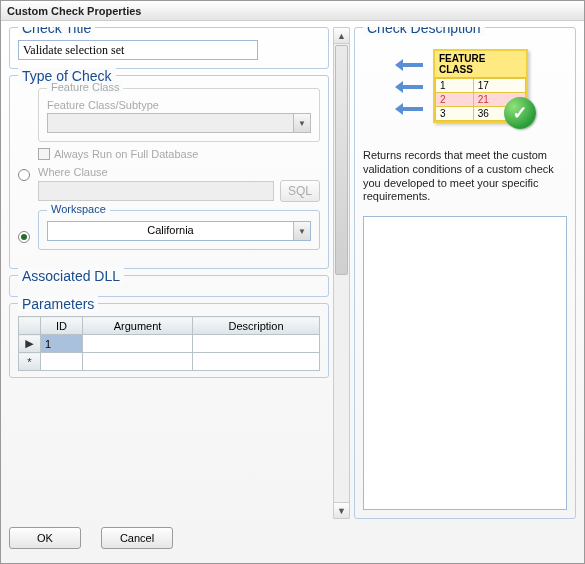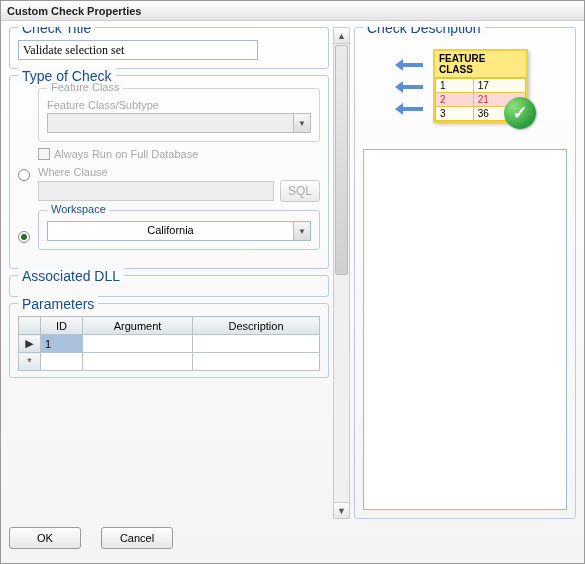--- a/index.html
+++ b/index.html
@@ -346,20 +346,21 @@
                         <td>3</td>
                         <td>36</td>
                       </tr>
                 </tbody>
                   </table>
                 <div class="check">✓</div>
               </div>
             </div>
           </div>
 
+          <div class="desc-text">Returns records that meet the custom validation conditions of a custom check you developed to meet your specific requirements.</div>
           <div class="desc-area"></div>
         </div>
       </div>
     </div>
 
     <div class="footer">
       <button class="btn primary">OK</button>
       <button class="btn primary">Cancel</button>
     </div>
   </div>

